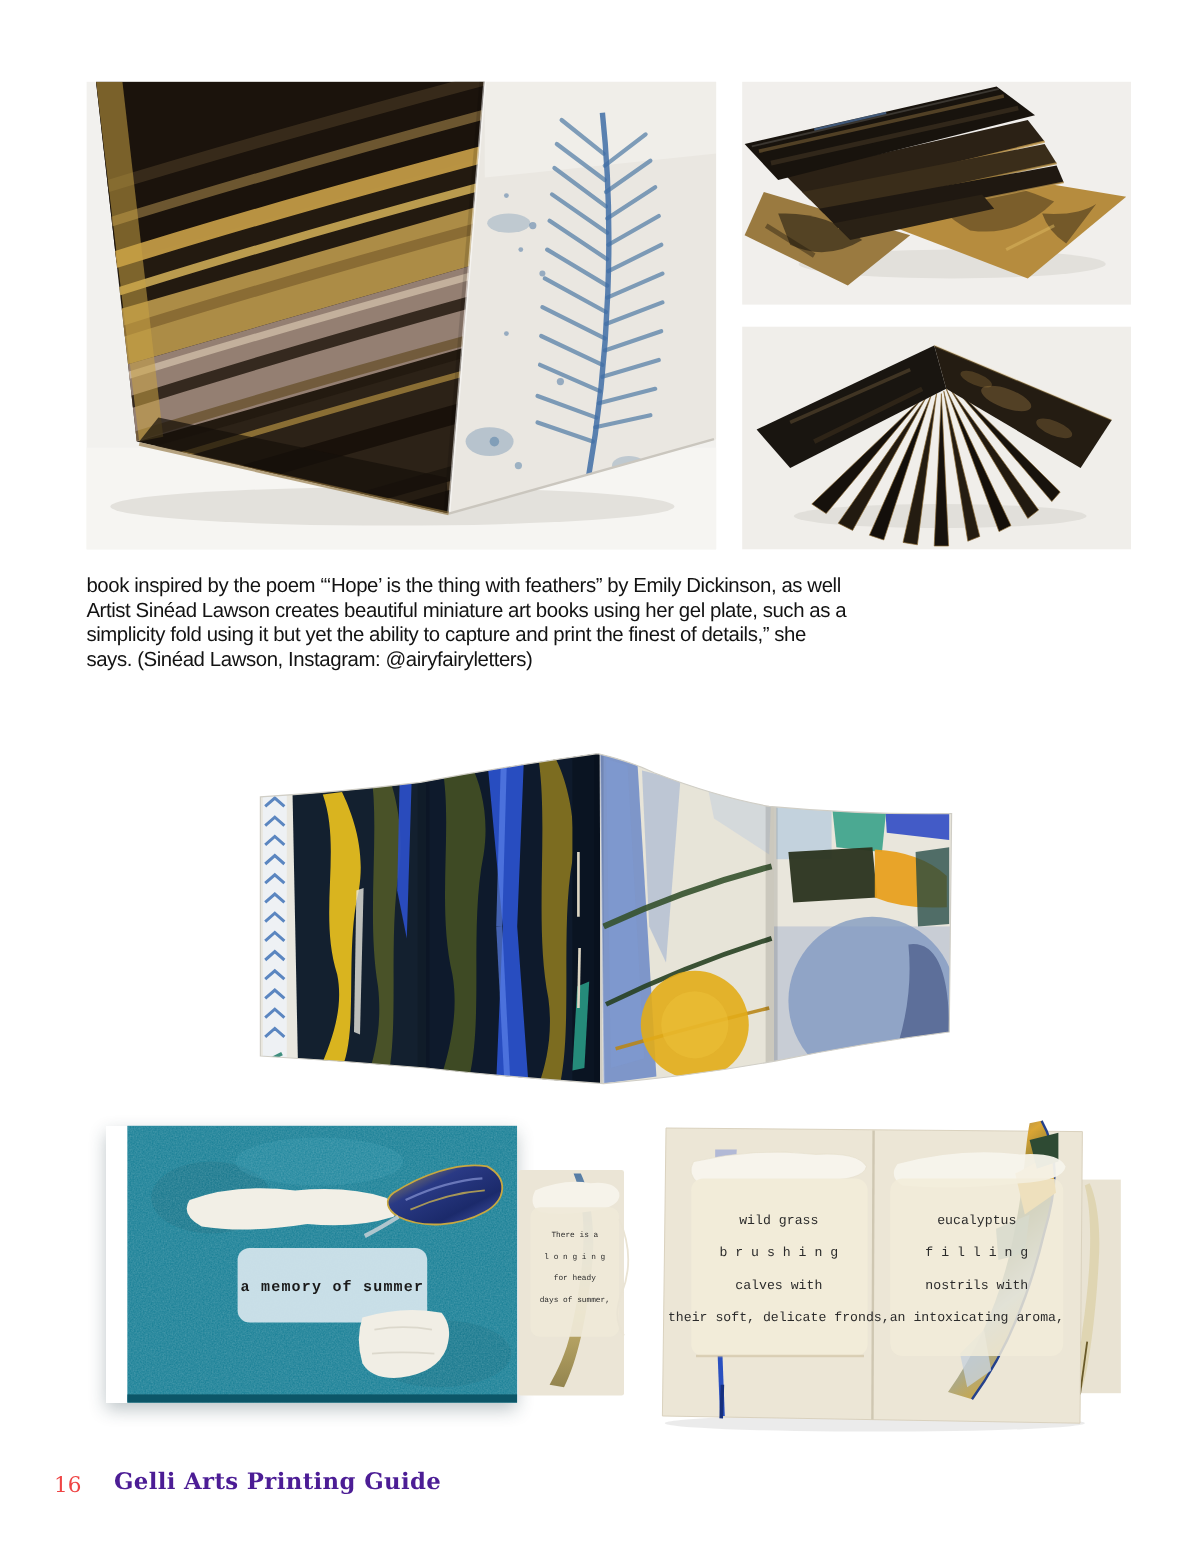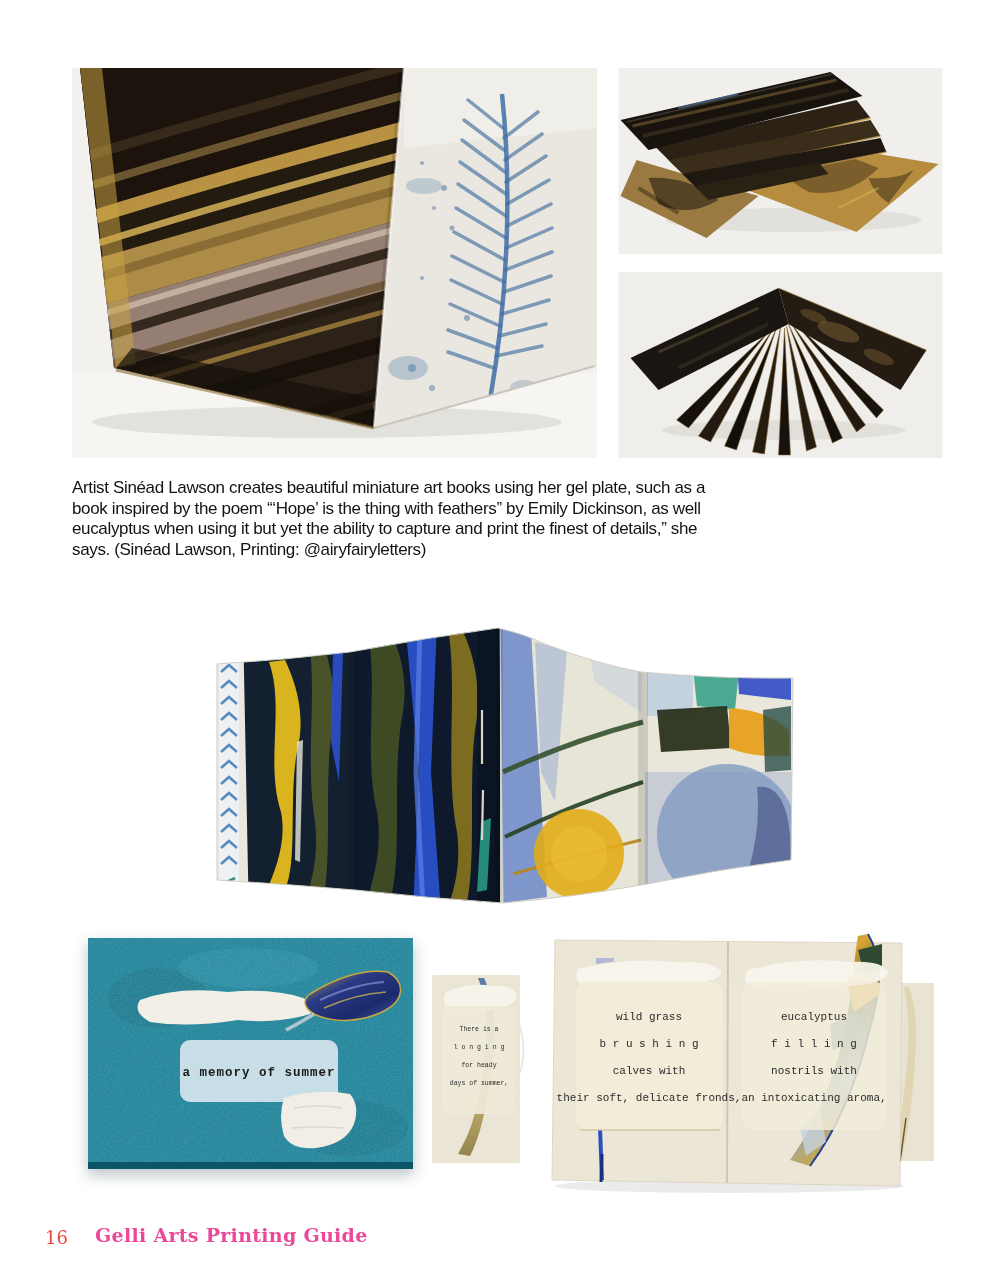--- a/index.html
+++ b/index.html
@@ -6,23 +6,23 @@
   .page{position:relative;width:1000px;height:1287px;background:#ffffff;overflow:hidden;
         font-family:"Liberation Sans",sans-serif;}
   .photo{position:absolute;text-align:right;}
   .photo svg{display:block;width:100%;height:100%;}
   .para{position:absolute;left:72px;top:478px;width:648px;color:#131313;
         font-size:17px;line-height:20.6px;letter-spacing:-0.35px;font-weight:500;}
   .para div{white-space:nowrap;}
   .footer-num{position:absolute;left:45px;top:1227px;font-family:"DejaVu Serif",serif;
         font-size:18px;color:#ef4444;}
   .footer-title{position:absolute;left:95px;top:1224px;font-family:"DejaVu Serif",serif;
-        font-size:19px;font-weight:bold;letter-spacing:0.3px;color:#ec4899;}
+        font-size:19px;font-weight:bold;letter-spacing:0.3px;color:#4c1d95;}
   .card-wrap{position:absolute;left:88px;top:938px;width:325px;height:231px;
-        box-shadow:0 6px 14px rgba(30,55,65,0.30);}
+        box-shadow:0 6px 14px rgba(30,55,65,0.30);padding-left:18px;}
   .typed{font-family:"Liberation Mono","DejaVu Sans Mono",monospace;fill:#2b2b2b;}
   .typed-b{font-family:"Liberation Mono","DejaVu Sans Mono",monospace;fill:#1a1a1a;font-weight:bold;}
 </style>
 </head>
 <body>
 
 <div class="page">
 
   <div class="photo" style="left:72px;top:68px;width:525px;height:390px;">
     <svg viewBox="0 0 525 390">
@@ -169,24 +169,24 @@
         <polygon points="160,16 308,78 282,118 170,52" fill="#241c12"></polygon>
         <ellipse cx="220" cy="60" rx="22" ry="8" fill="#a8854a" opacity="0.35" transform="rotate(20 220 60)"></ellipse>
         <ellipse cx="260" cy="85" rx="16" ry="6" fill="#a8854a" opacity="0.3" transform="rotate(22 260 85)"></ellipse>
         <ellipse cx="195" cy="44" rx="14" ry="5" fill="#b08a46" opacity="0.28" transform="rotate(22 195 44)"></ellipse>
         <path d="M160 16 L308 78" stroke="#caa14e" stroke-width="1.5" opacity="0.3"></path>
       </g>
     </svg>
   </div>
 
   <div class="para">
+    <div>book inspired by the poem “‘Hope’ is the thing with feathers” by Emily Dickinson, as well</div>
     <div>Artist Sinéad Lawson creates beautiful miniature art books using her gel plate, such as a</div>
-    <div>book inspired by the poem “‘Hope’ is the thing with feathers” by Emily Dickinson, as well</div>
-    <div>eucalyptus when using it but yet the ability to capture and print the finest of details,” she</div>
-    <div>says. (Sinéad Lawson, Printing: @airyfairyletters)</div>
+    <div>simplicity fold using it but yet the ability to capture and print the finest of details,” she</div>
+    <div>says. (Sinéad Lawson, Instagram: @airyfairyletters)</div>
   </div>
 
   <div class="photo" style="left:205px;top:622px;width:595px;height:300px;">
     <svg viewBox="0 0 595 300">
       <defs>
         <clipPath id="clipAcc">
           <path d="M 12 42 Q 80 38 145 30 Q 220 16 293 6 Q 322 13 340 22 Q 392 42 436 50 Q 512 57 588 56 L 586 238 Q 515 247 442 262 Q 370 275 298 281 Q 222 276 150 268 Q 80 262 12 258 Z"></path>
         </clipPath>
       </defs>
       <g clip-path="url(#clipAcc)">

